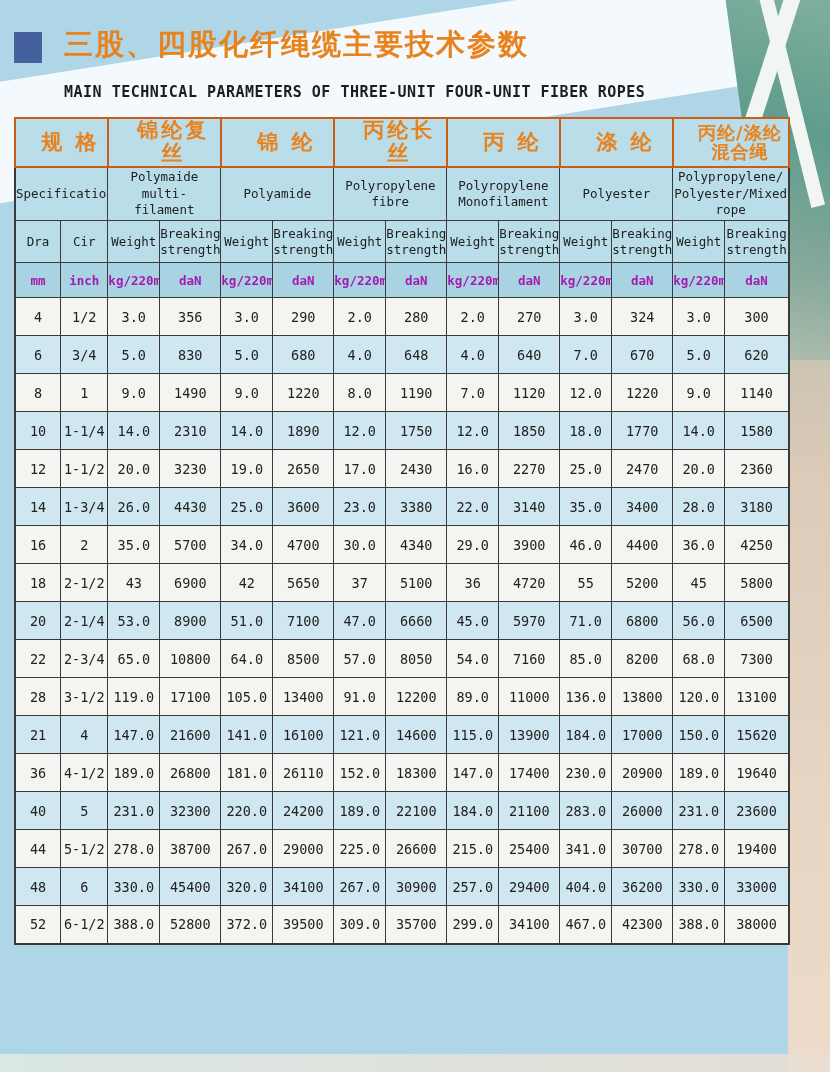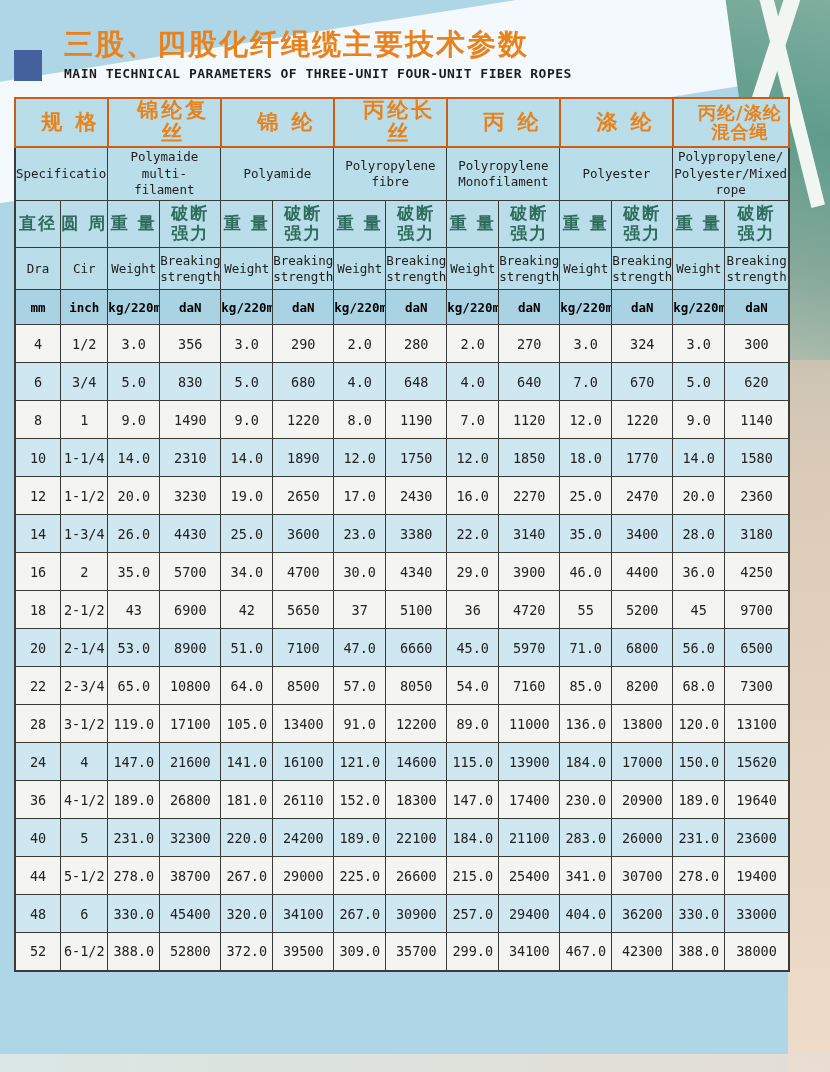--- a/index.html
+++ b/index.html
@@ -36,30 +36,30 @@
   .bg-photo-top .v2{width:14px;height:250px;left:96px;top:-40px;transform:rotate(-14deg);}
   .bg-photo-right{
     position:absolute;right:0;top:0;width:42px;height:1072px;
     background:linear-gradient(180deg,#9db9a8 0%,#c0bfae 25%,#dccbb8 45%,#e7d6c4 75%,#eedbc9 100%);
   }
   .bg-bottom{
     position:absolute;left:0;bottom:0;width:830px;height:18px;
     background:linear-gradient(90deg,#dfe9e4 0%,#e9ded2 100%);opacity:.9;
   }
   
-  .page-header{position:relative;z-index:5;padding:28px 0 0 14px;display:flex;align-items:flex-end;}
+  .page-header{position:relative;z-index:5;padding:28px 0 0 14px;display:flex;align-items:flex-start;}
   .bullet-square{width:28px;height:31px;background:var(--c-square);display:inline-block;margin-top:4px;}
   .titles{margin-left:22px;}
   .title-zh{
     color:var(--c-orange-text);font-size:29px;font-weight:bold;letter-spacing:2px;
     font-family:"DejaVu Sans","Liberation Sans",sans-serif;line-height:1.15;
   }
   .title-en{
-    color:var(--c-title-en);font-size:13px;font-weight:bold;letter-spacing:.5px;
-    font-family:"DejaVu Sans Mono","Liberation Mono",monospace;margin-top:5px;
+    color:var(--c-title-en);font-size:15px;font-weight:bold;letter-spacing:.5px;
+    font-family:"DejaVu Sans Mono","Liberation Mono",monospace;margin-top:22px;
   }
   
   table.specs{
     position:relative;z-index:5;margin:16px 0 0 14px;width:776px;
     border-collapse:collapse;table-layout:fixed;
     border:2px solid var(--c-border);
   }
   th,td{
     border:1px solid var(--c-border);text-align:center;vertical-align:middle;
     overflow:hidden;
@@ -79,21 +79,21 @@
     height:47px;color:var(--c-teal-text);font-size:17px;font-weight:bold;
     letter-spacing:2px;white-space:pre-line;line-height:1.15;
   }
   tr.row-sub-en th{
     height:42px;font-family:"DejaVu Sans Mono","Liberation Mono",monospace;
     font-size:12.5px;color:#1e1e1e;white-space:pre-line;line-height:1.25;
   }
   tr.row-units th{
     height:35px;background:var(--c-unit-bg);
     font-family:"DejaVu Sans Mono","Liberation Mono",monospace;
-    font-size:12.5px;color:#000000;font-weight:bold;
+    font-size:12.5px;color:#a21caf;font-weight:bold;
   }
   tbody td{
     height:38px;font-family:"DejaVu Sans Mono","Liberation Mono",monospace;
     font-size:13.5px;color:#222;background:var(--c-row-white);
   }
   tbody tr.shaded td{background:var(--c-row-blue);}
 </style>
 </head>
 <body>
 
@@ -149,42 +149,20 @@
       <th colspan="2">Polyamide</th>
       <th colspan="2">Polyropylene
 fibre</th>
       <th colspan="2">Polyropylene
 Monofilament</th>
       <th colspan="2">Polyester</th>
       <th colspan="2">Polypropylene/
 Polyester/Mixed
 rope</th>
     </tr>
-    <tr class="row-sub-zh">
-      <th>直径</th>
-      <th>圆 周</th>
-      <th>重 量</th>
-      <th>破断
-强力</th>
-      <th>重 量</th>
-      <th>破断
-强力</th>
-      <th>重 量</th>
-      <th>破断
-强力</th>
-      <th>重 量</th>
-      <th>破断
-强力</th>
-      <th>重 量</th>
-      <th>破断
-强力</th>
-      <th>重 量</th>
-      <th>破断
-强力</th>
-    </tr>
     <tr class="row-sub-en">
       <th>Dra</th>
       <th>Cir</th>
       <th>Weight</th>
       <th>Breaking
 strength</th>
       <th>Weight</th>
       <th>Breaking
 strength</th>
       <th>Weight</th>
@@ -337,21 +315,21 @@
         <td>6900</td>
         <td>42</td>
         <td>5650</td>
         <td>37</td>
         <td>5100</td>
         <td>36</td>
         <td>4720</td>
         <td>55</td>
         <td>5200</td>
         <td>45</td>
-        <td>9700</td>
+        <td>5800</td>
       </tr>
       <tr class="shaded">
         <td>20</td>
         <td>2-1/4</td>
         <td>53.0</td>
         <td>8900</td>
         <td>51.0</td>
         <td>7100</td>
         <td>47.0</td>
         <td>6660</td>
@@ -388,21 +366,21 @@
         <td>91.0</td>
         <td>12200</td>
         <td>89.0</td>
         <td>11000</td>
         <td>136.0</td>
         <td>13800</td>
         <td>120.0</td>
         <td>13100</td>
       </tr>
       <tr class="shaded">
-        <td>24</td>
+        <td>21</td>
         <td>4</td>
         <td>147.0</td>
         <td>21600</td>
         <td>141.0</td>
         <td>16100</td>
         <td>121.0</td>
         <td>14600</td>
         <td>115.0</td>
         <td>13900</td>
         <td>184.0</td>

